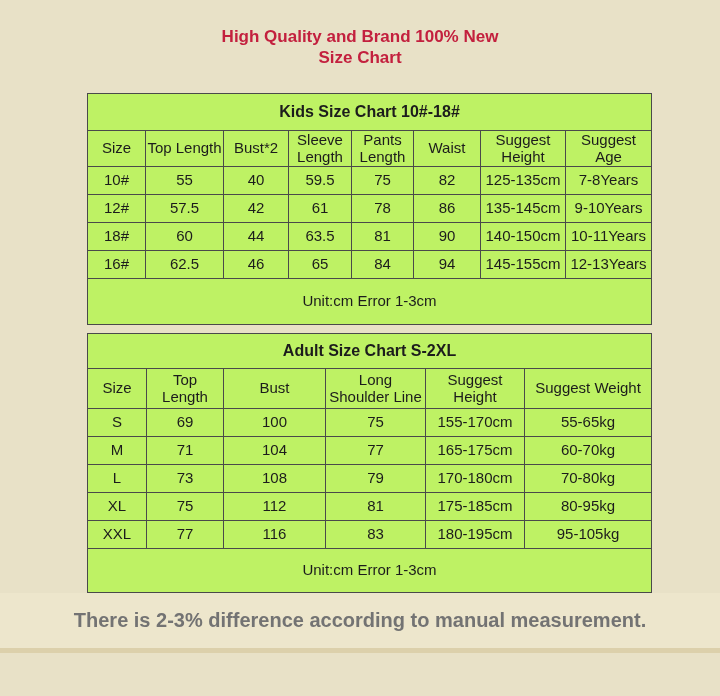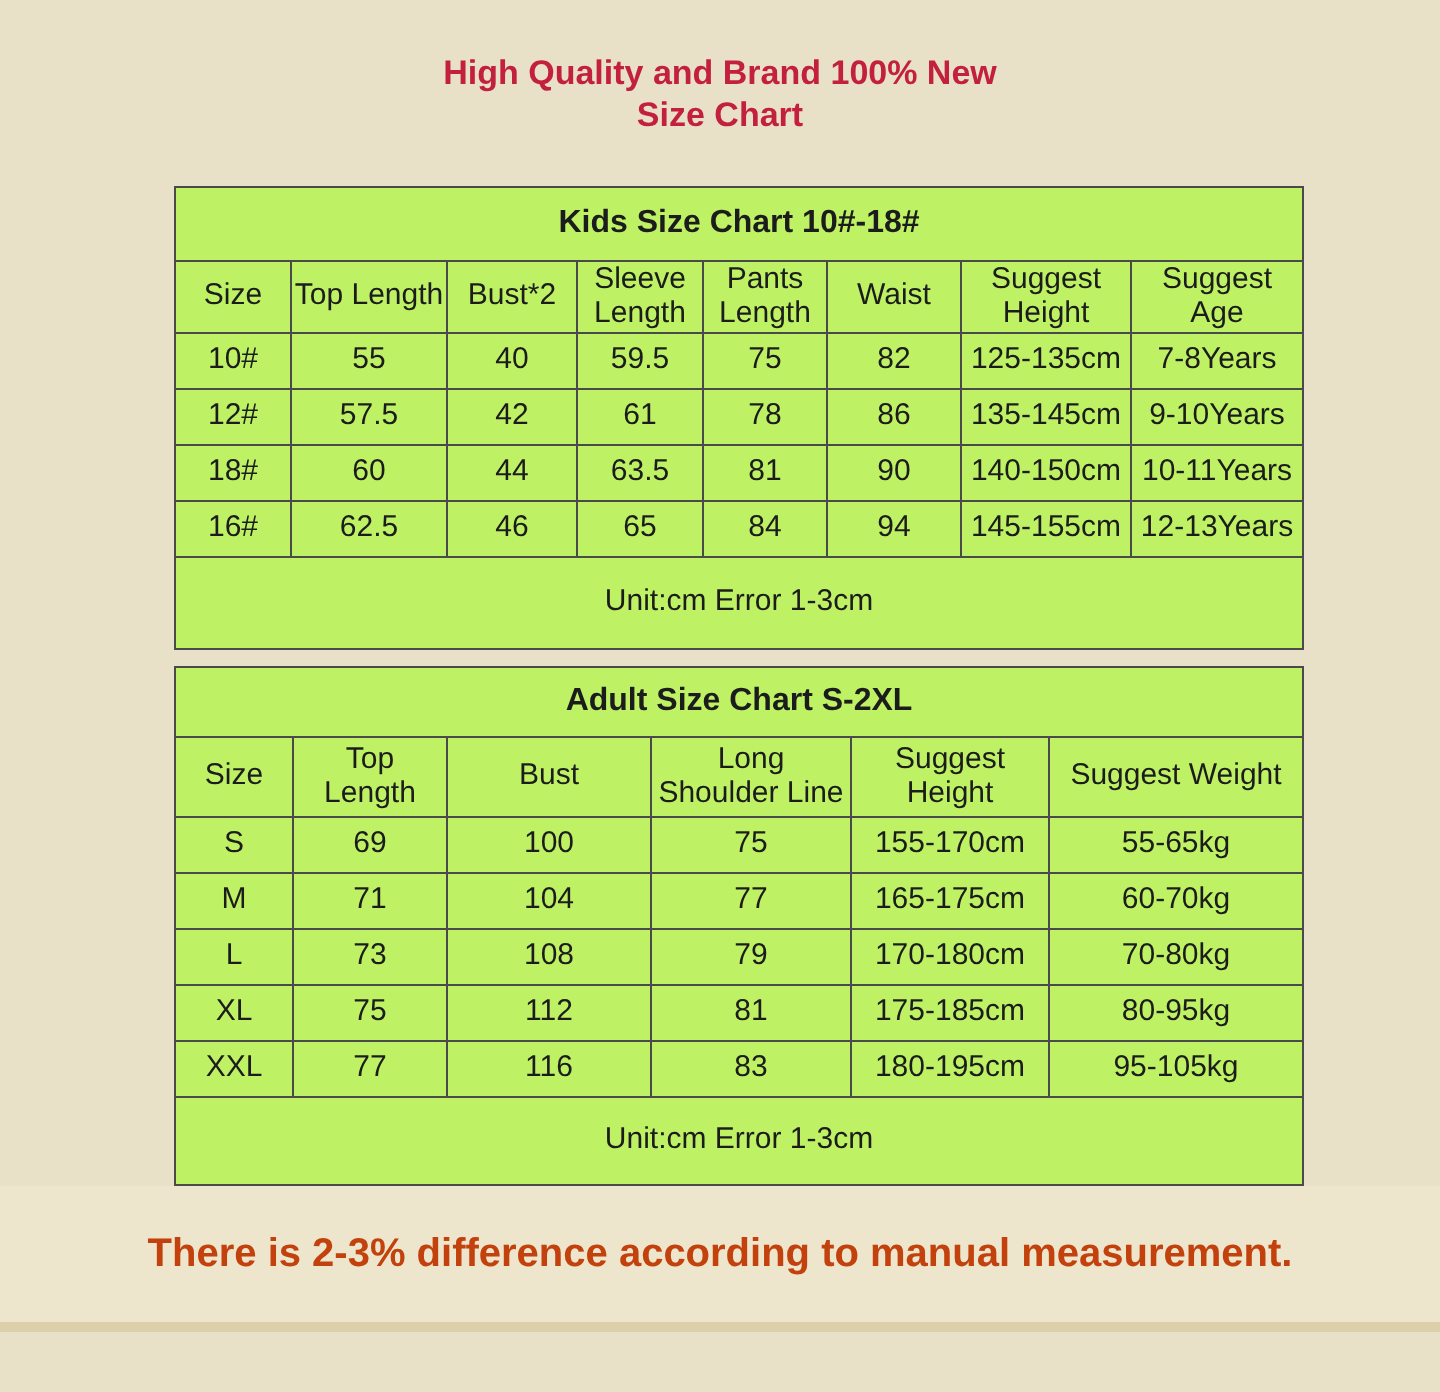--- a/index.html
+++ b/index.html
@@ -47,30 +47,30 @@
   .kids-table  tr.data-row   { height:28px; }
   .kids-table  tr.note-row   { height:46px; }
   .adult-table tr.title-row  { height:35px; }
   .adult-table tr.header-row { height:40px; }
   .adult-table tr.data-row   { height:28px; }
   .adult-table tr.note-row   { height:44px; }
   tr.data-row td { white-space:nowrap; }
 
   .footer-strip {
     margin-top:0;
-    height:73px;
+    height:60px;
     background:#ede6cc;
     border-bottom:5px solid #dcd0ab;
     box-sizing:border-box;
     display:flex;
     align-items:center;
     justify-content:center;
     font-weight:bold;
     font-size:20px;
-    color:#c2410c;
+    color:#737373;
   }
 </style>
 </head>
 <body>
 
 <div class="page">
 
   <div class="header-block">
     <div>High Quality and Brand 100% New</div>
     <div>Size Chart</div>

